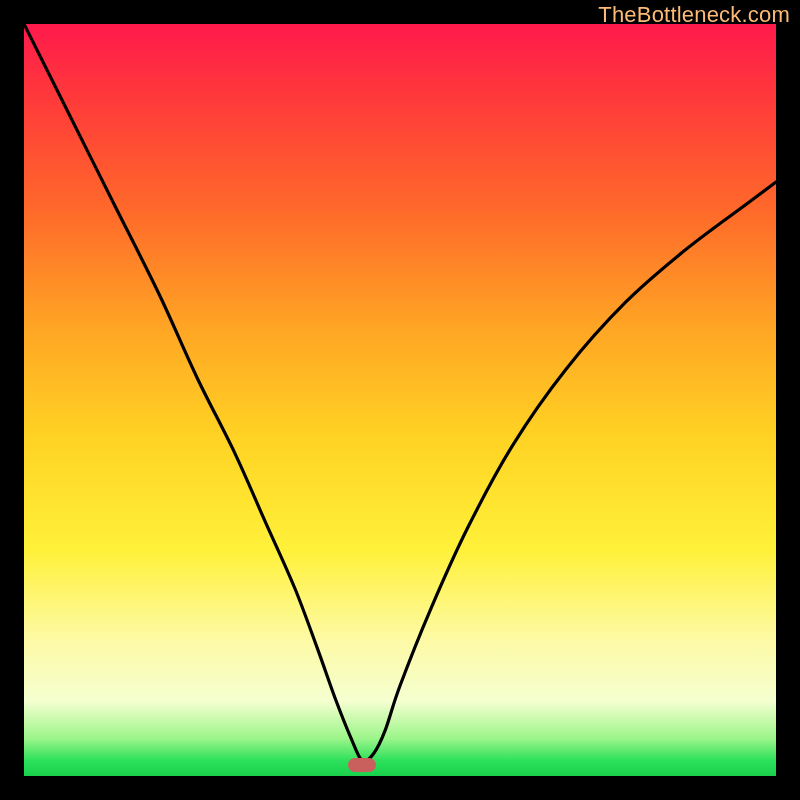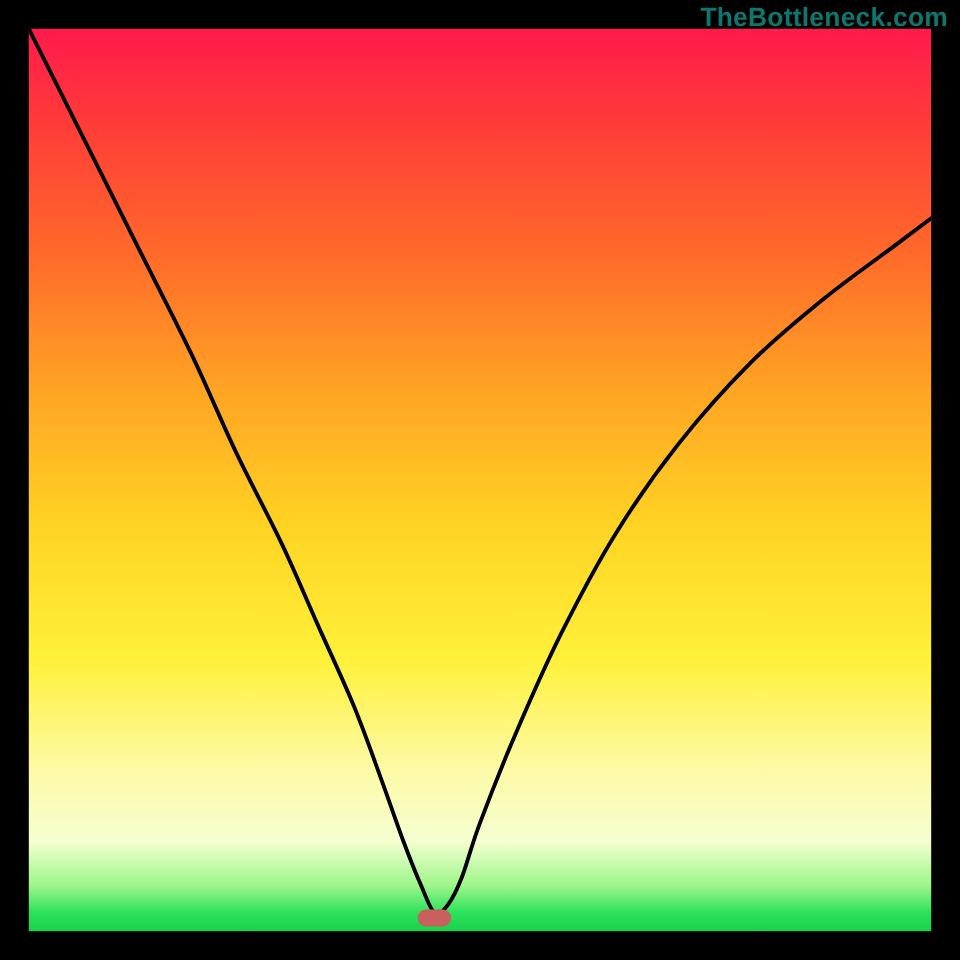--- a/index.html
+++ b/index.html
@@ -34,23 +34,23 @@
       #f5ffd0 90%,
       #9cf58a 95%,
       #2be05a 98%,
       #1ad14d 100%
     );
   }
   .watermark {
     position: absolute;
     top: 2px;
     right: 10px;
-    color: #0f766e;
+    color: #fdba74;
     font-size: 22px;
-    font-weight: 700;
+    font-weight: 400;
     letter-spacing: 0.2px;
     user-select: none;
   }
   .curve {
     position: absolute;
     left: 0;
     top: 0;
     width: 752px;
     height: 752px;
     pointer-events: none;

